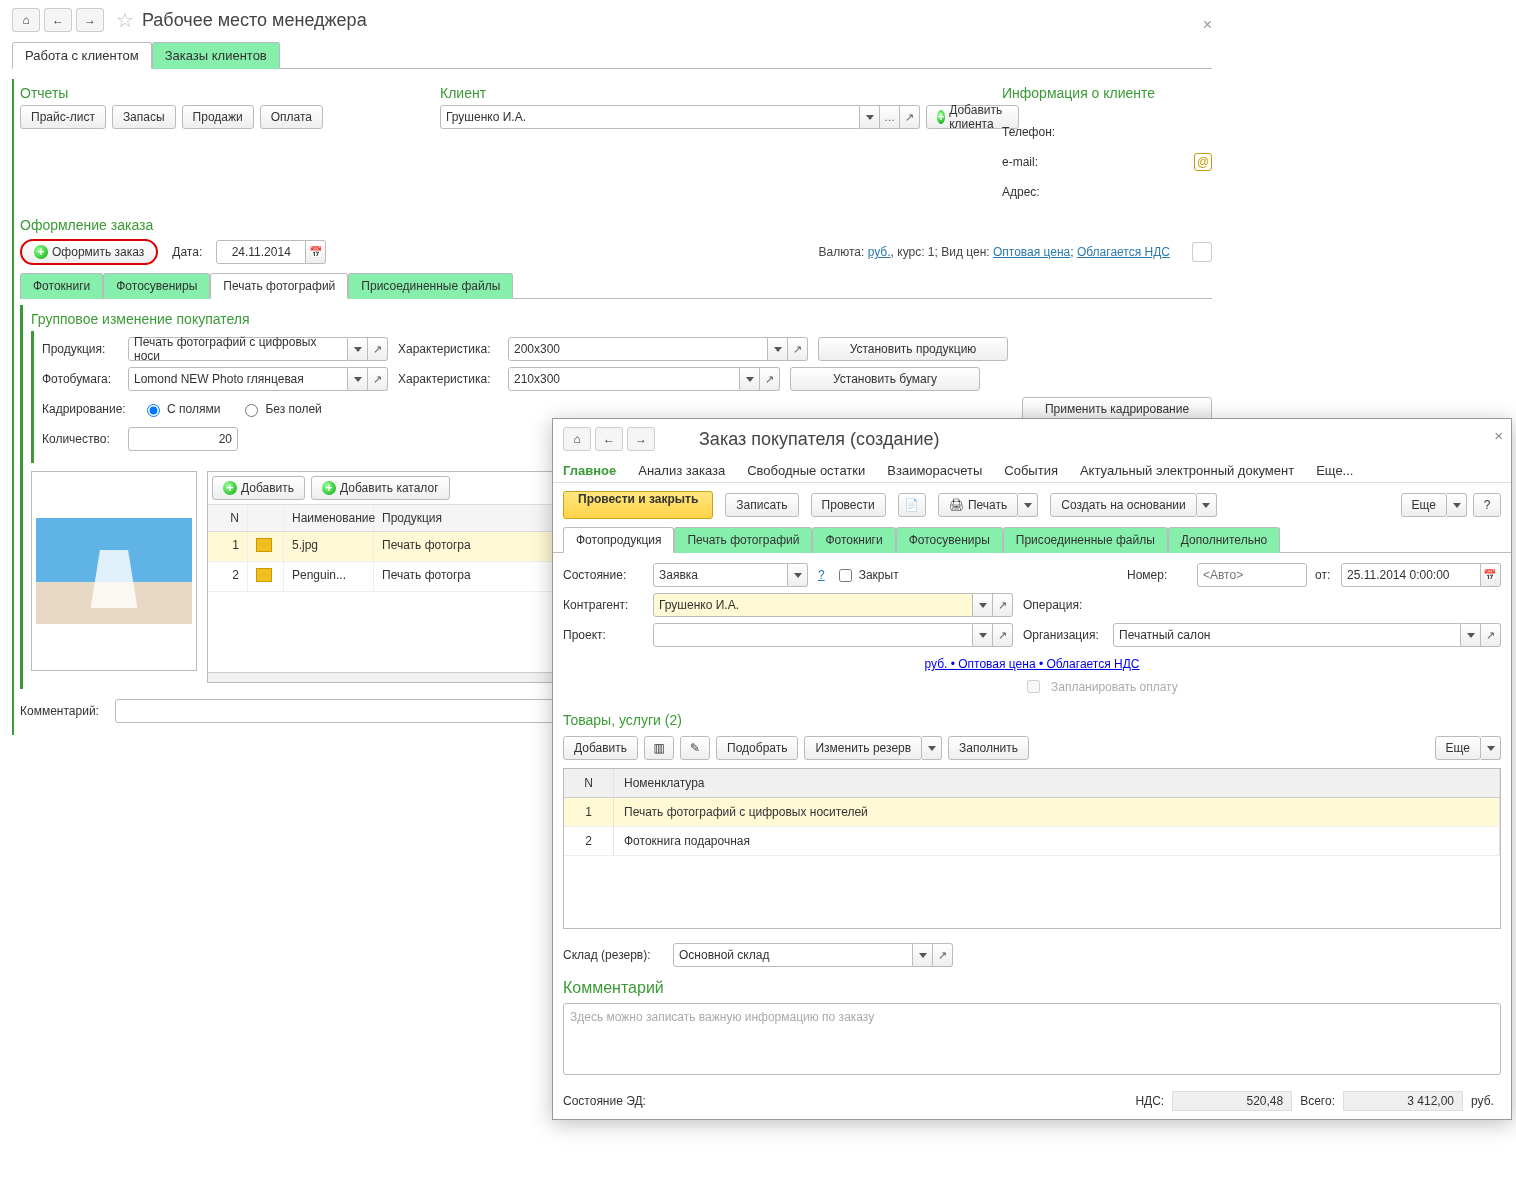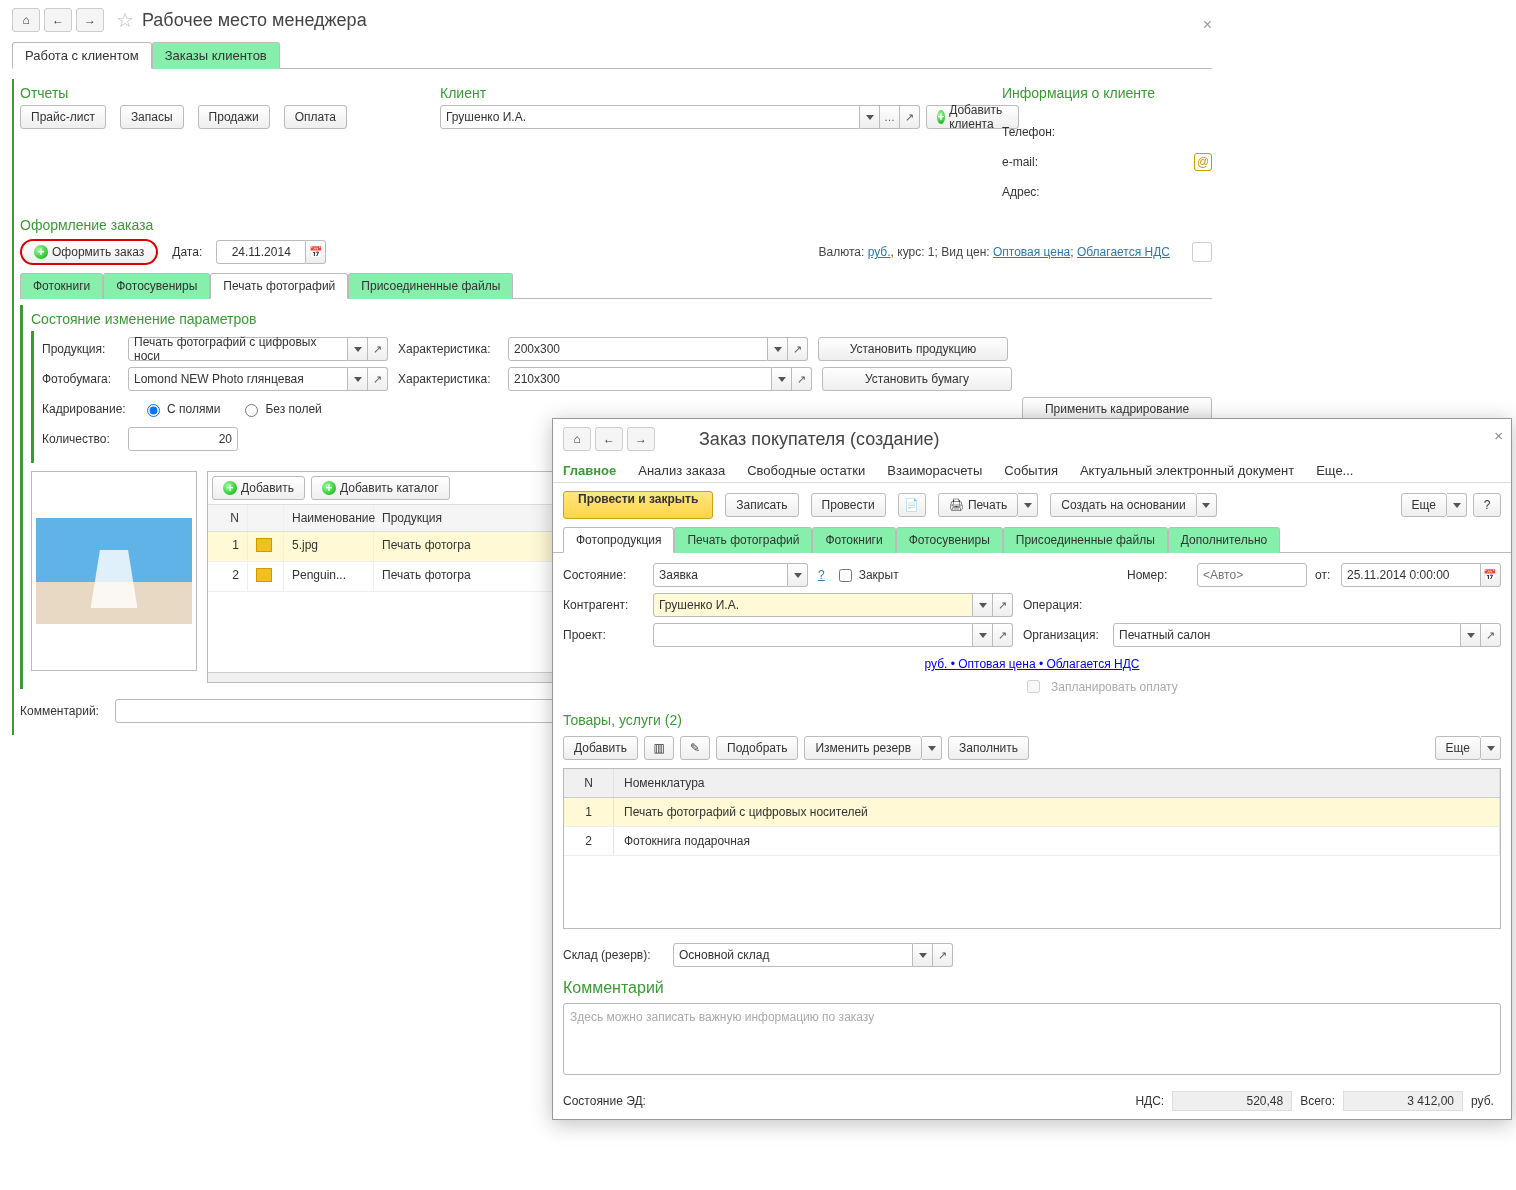--- a/index.html
+++ b/index.html
@@ -32,21 +32,21 @@
 .star{font-size:20px;color:#bbb;margin:0 8px}
 .ttl{font-size:18px;color:#444}
 .close-x{position:absolute;right:0;top:8px;font-size:16px;color:#999;cursor:pointer}
 
 .mainTabs{display:flex;margin-top:8px}
 .mainTabs .tab{font-size:13px}
 
 .contentA{border-left:2px solid #3a9b35;padding:6px 0 6px 6px;margin-top:10px}
 .sec-row{display:flex;align-items:flex-start;gap:20px}
 .sec{flex-shrink:0}
-.btnbar{display:flex;gap:14px;margin-top:4px}
+.btnbar{display:flex;gap:6px;margin-top:4px}
 .info-r{display:flex;flex-direction:column;gap:14px;margin-top:24px;margin-left:auto}
 
 .oform{display:inline-flex;align-items:center;height:26px;border:2px solid #d00;border-radius:13px;padding:0 12px;background:linear-gradient(#fff,#eee);cursor:pointer}
 .mail-ic{width:18px;height:18px;border-radius:3px;background:#fff;border:1px solid #c90;display:inline-flex;align-items:center;justify-content:center;color:#c90;font-size:12px}
 
 .subTabs{margin-top:8px}
 .greenbar{border-left:3px solid #3a9b35;padding:6px 0 6px 8px}
 
 .files-area{display:flex;gap:10px;margin-top:8px}
 .thumb{width:166px;height:200px;border:1px solid #bbb;padding:4px;display:flex;align-items:center;justify-content:center}
@@ -183,21 +183,21 @@
       </div>
 
       <div class="subTabs tab-strip">
         <div class="tab">Фотокниги</div>
         <div class="tab">Фотосувениры</div>
         <div class="tab active">Печать фотографий</div>
         <div class="tab">Присоединенные файлы</div>
       </div>
 
       <div class="greenbar" style="margin-top:6px">
-        <div class="h-green">Состояние изменение параметров</div>
+        <div class="h-green">Групповое изменение покупателя</div>
         <div class="greenbar" style="margin-top:4px">
           <div class="row">
             <span class="lbl" style="min-width:86px">Продукция:</span>
             <span class="sel">
                   <span class="fld" style="width:220px">Печать фотографий  с цифровых носи</span>
                   <span class="ibtn">
                     <span class="chev"></span>
                   </span>
                   <span class="ibtn last">↗</span>
                 </span>
@@ -215,21 +215,21 @@
             <span class="lbl" style="min-width:86px">Фотобумага:</span>
             <span class="sel">
                   <span class="fld" style="width:220px">Lomond NEW Photo глянцевая</span>
                   <span class="ibtn">
                     <span class="chev"></span>
                   </span>
                   <span class="ibtn last">↗</span>
                 </span>
             <span class="lbl" style="margin-left:10px;min-width:110px">Характеристика:</span>
             <span class="sel">
-                  <span class="fld" style="width:264px">210x300</span>
+                  <span class="fld" style="width:232px">210x300</span>
                   <span class="ibtn">
                     <span class="chev"></span>
                   </span>
                   <span class="ibtn last">↗</span>
                 </span>
             <span class="btn" style="margin-left:10px;width:190px">Установить бумагу</span>
           </div>
           <div class="row">
             <span class="lbl" style="min-width:100px">Кадрирование:</span>
             <label style="display:flex;align-items:center;gap:4px;margin-right:20px">

